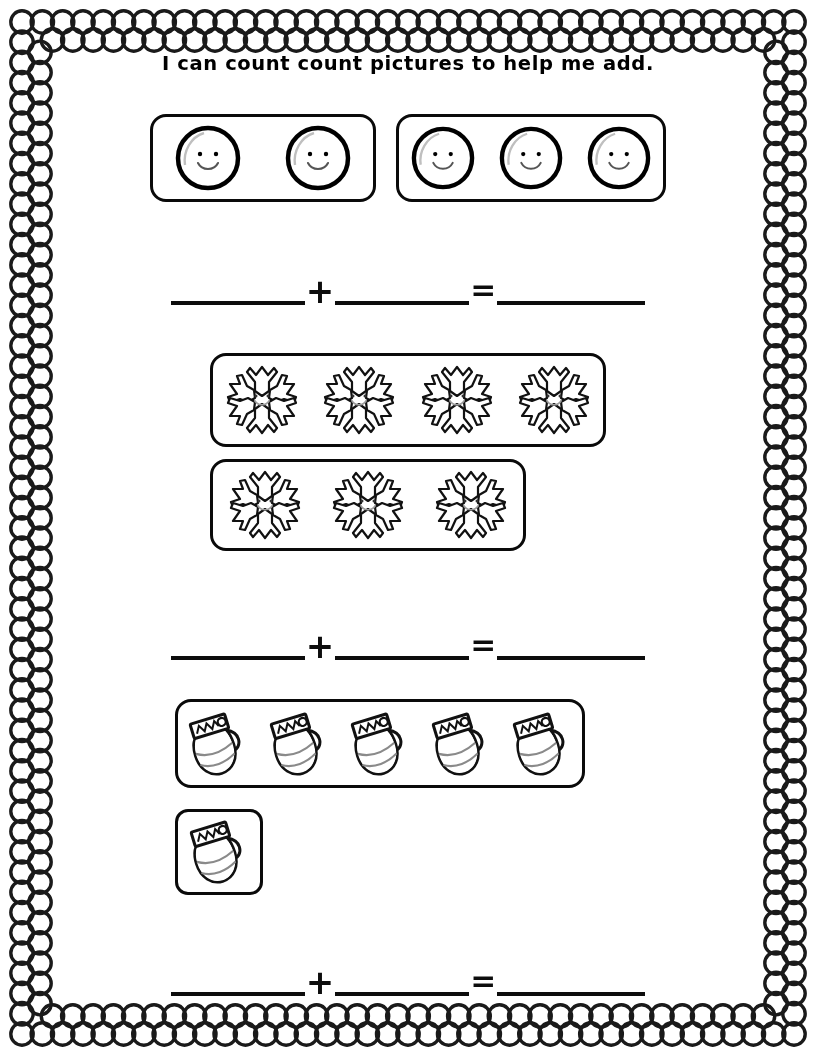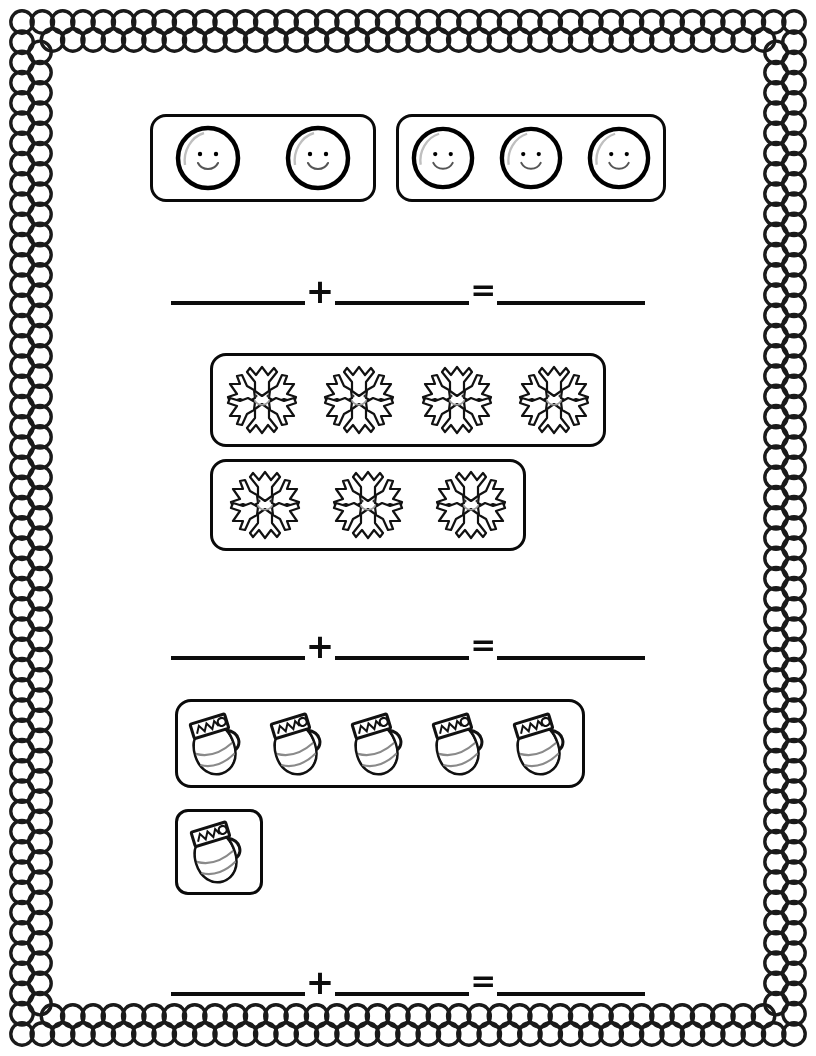--- a/index.html
+++ b/index.html
@@ -452,20 +452,21 @@
         <circle cx="776.00" cy="963.16" r="11.2"></circle>
         <circle cx="40.00" cy="983.40" r="11.2"></circle>
         <circle cx="776.00" cy="983.40" r="11.2"></circle>
         <circle cx="40.00" cy="1003.64" r="11.2"></circle>
         <circle cx="776.00" cy="1003.64" r="11.2"></circle>
       </g>
   </svg>
 
   <div id="content-area">
 
+    <div id="worksheet-title">I can count count pictures to help me add.</div>
 
     <div class="picture-box" style="left:102px; top:74px; width:226px; height:88px;">
       <svg width="68" height="66" viewBox="0 0 68 66">
         <path d="M34 3 C50 3 64 16 64 33 C64 50 51 63 34 63 C17 63 4 50 4 33 C4 16 18 3 34 3 Z" fill="#fff" stroke="#000" stroke-width="4.5" stroke-linejoin="round"></path>
         <path d="M11 40 C9 26 17 12 30 8" fill="none" stroke="#bfbfbf" stroke-width="2.4"></path>
         <circle cx="26" cy="29" r="2.2" fill="#000"></circle>
         <circle cx="42" cy="29" r="2.2" fill="#000"></circle>
         <path d="M24 38 C28 46 40 46 44 38" fill="none" stroke="#555" stroke-width="2.1" stroke-linecap="round"></path>
       </svg>
       <svg width="68" height="66" viewBox="0 0 68 66">

